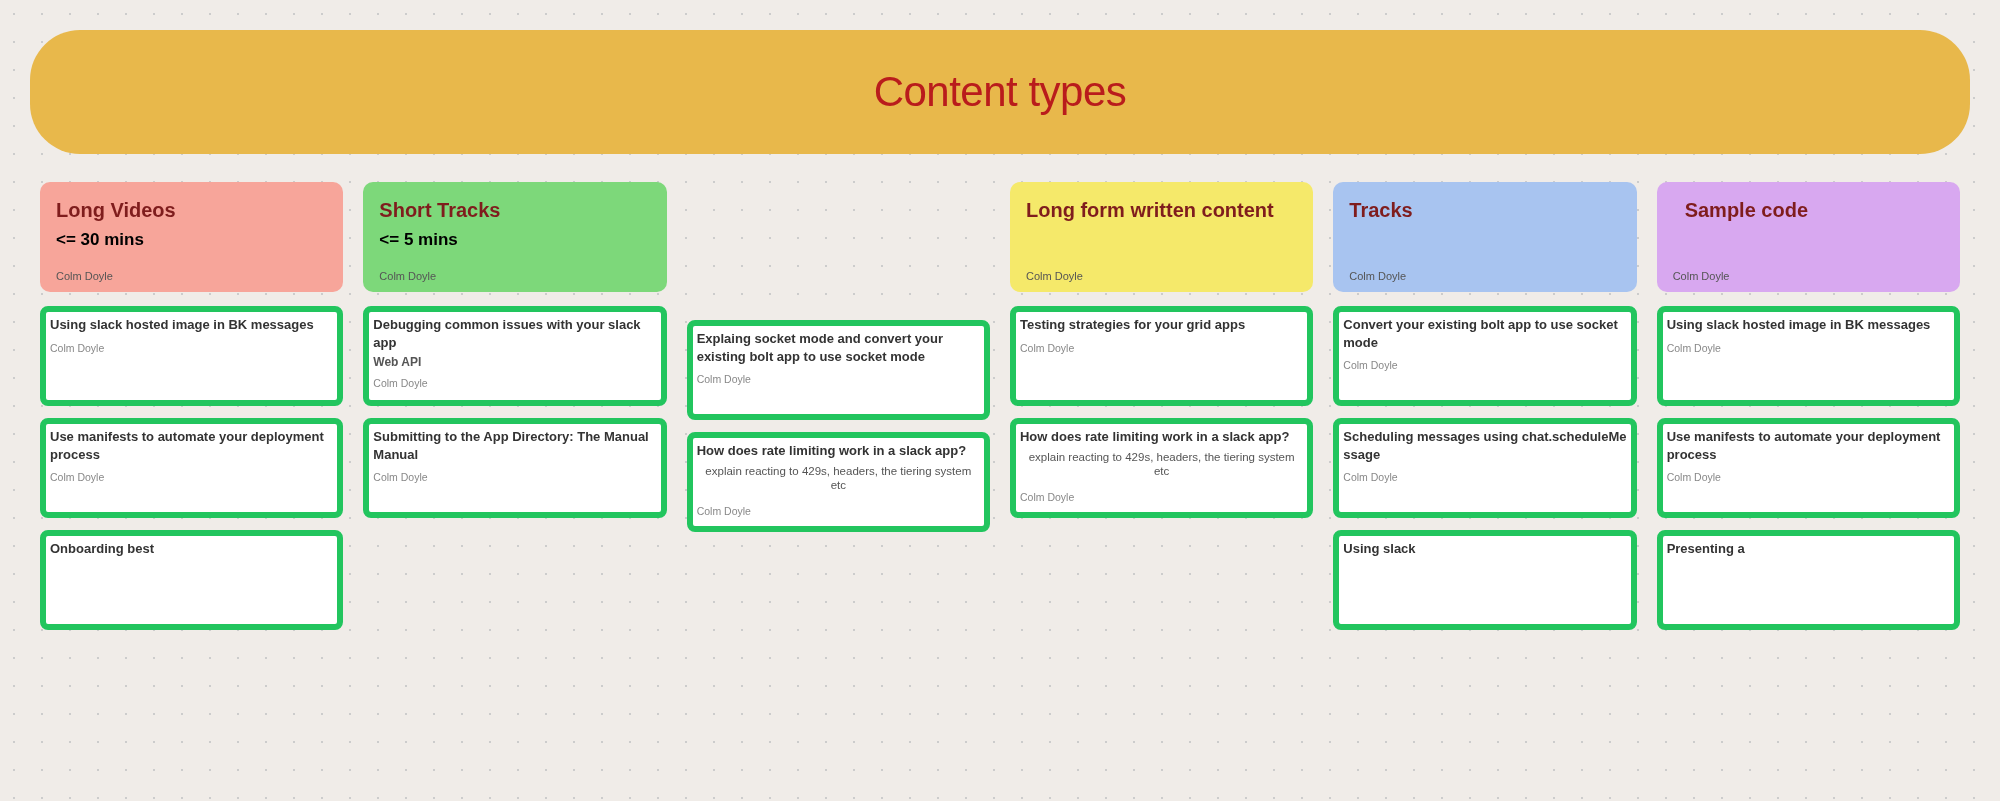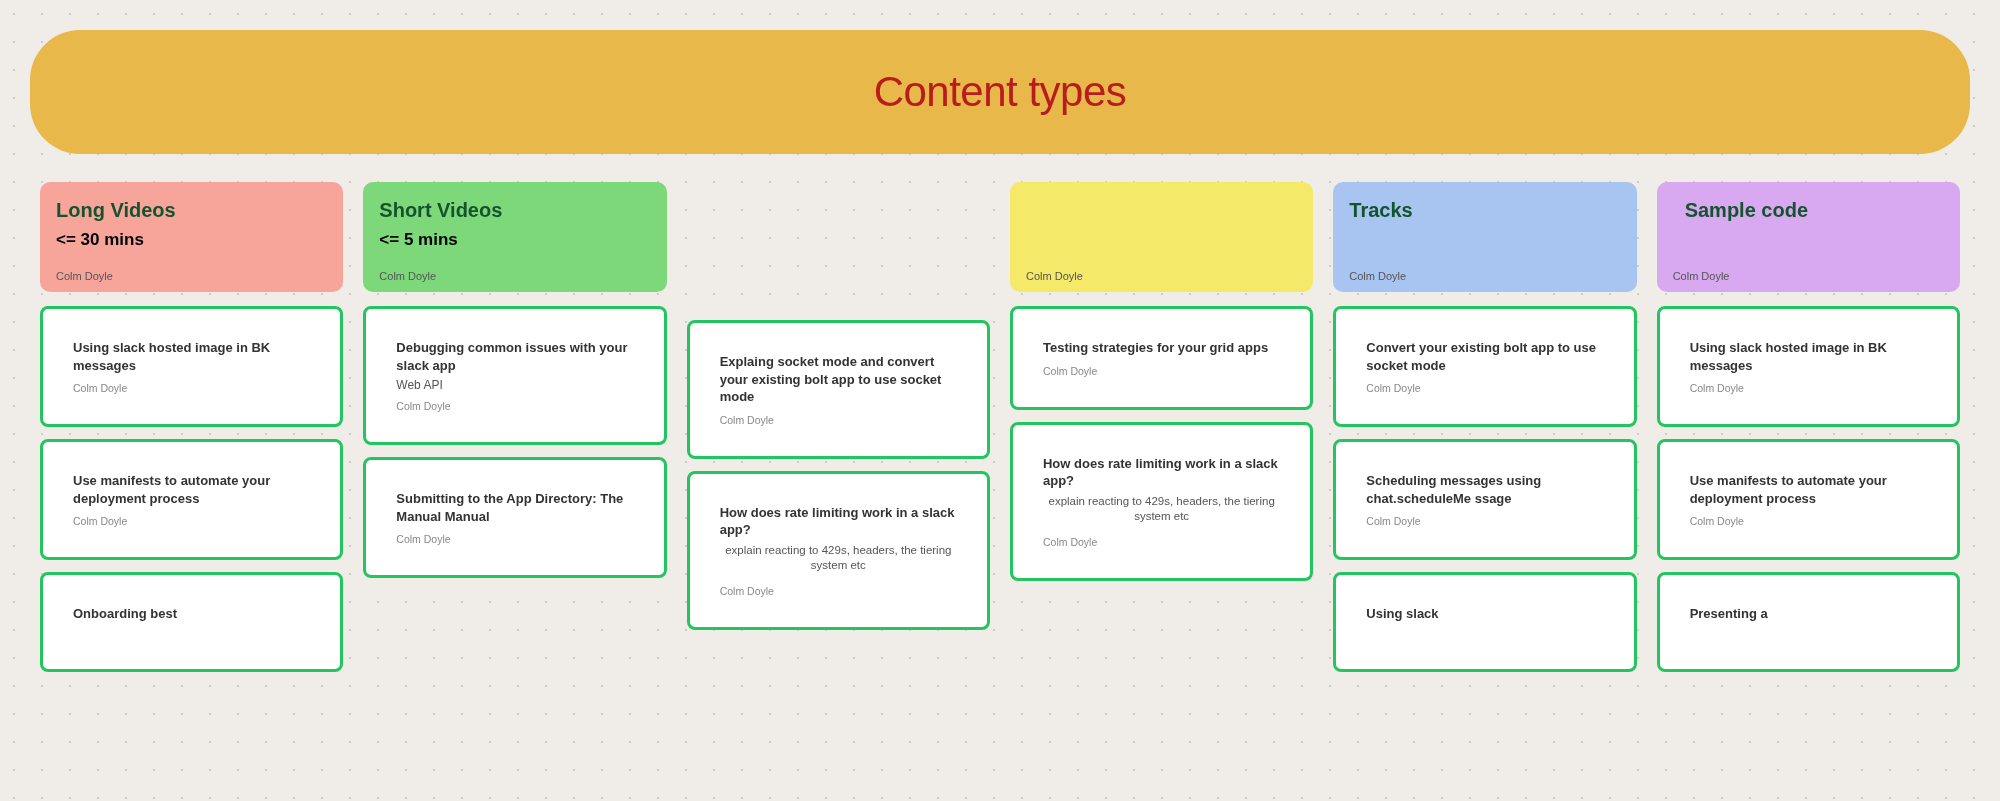--- a/index.html
+++ b/index.html
@@ -40,42 +40,42 @@
     .category-card {
       border-radius: 10px;
       padding: 16px;
       margin-bottom: 14px;
       min-height: 110px;
       position: relative;
     }
     .category-card .card-title {
       font-size: 20px;
       font-weight: 700;
-      color: #14532d;
+      color: #7f1d1d;
       line-height: 1.2;
       margin-bottom: 8px;
     }
     .category-card .card-subtitle {
       font-size: 17px;
       font-weight: 700;
       color: #000000;
       margin-bottom: 20px;
     }
     .category-card .card-author {
       font-size: 11px;
       color: #555;
       position: absolute;
       bottom: 10px;
       left: 16px;
     }
     .content-card {
       background: #fff;
-      border: 3px solid #22c55e;
+      border: 6px solid #22c55e;
       border-radius: 8px;
-      padding: 30px;
+      padding: 4px;
       margin-bottom: 12px;
       min-height: 100px;
     }
     .content-card .content-title {
       font-size: 13px;
       font-weight: 600;
       color: #333;
       line-height: 1.35;
       margin-bottom: 4px;
     }
@@ -86,21 +86,21 @@
       margin-bottom: 12px;
       text-align: center;
     }
     .content-card .content-author {
       font-size: 10.5px;
       color: #888;
       margin-top: 8px;
     }
     .content-card .web-api-tag {
       font-size: 12px;
-      font-weight: 400;
+      font-weight: 700;
       color: #555;
       margin-bottom: 6px;
     }
     .col-long-videos .category-card { background: #f7a59a; }
     .col-short-videos .category-card { background: #7dd87a; }
     .col-long-form .category-card { background: #f5e96a; }
     .col-tracks .category-card { background: #a8c4f0; }
     .col-sample-code .category-card { background: #d8a8f0; padding-left: 28px; }
   </style>
 </head>
@@ -127,21 +127,21 @@
         <div class="content-title">Use manifests to automate your deployment process</div>
         <div class="content-author">Colm Doyle</div>
       </div>
       <div class="content-card">
         <div class="content-title">Onboarding best</div>
       </div>
     </div>
 
     <div class="column col-short-videos">
       <div class="category-card">
-        <div class="card-title">Short Videos</div>
+        <div class="card-title">Short Tracks</div>
         <div class="card-subtitle">&lt;= 5 mins</div>
         <div class="card-author">Colm Doyle</div>
       </div>
       <div class="content-card">
         <div class="content-title">Debugging common issues with your slack app</div>
         <div class="web-api-tag">Web API</div>
         <div class="content-author">Colm Doyle</div>
       </div>
       <div class="content-card">
         <div class="content-title">Submitting to the App Directory: The Manual Manual</div>
@@ -157,20 +157,21 @@
       </div>
       <div class="content-card">
         <div class="content-title">How does rate limiting work in a slack app?</div>
         <div class="content-subtitle">explain reacting to 429s, headers, the tiering system etc</div>
         <div class="content-author">Colm Doyle</div>
       </div>
     </div>
 
     <div class="column col-long-form">
       <div class="category-card">
+        <div class="card-title">Long form written content</div>
         <div class="card-author">Colm Doyle</div>
       </div>
       <div class="content-card">
         <div class="content-title">Testing strategies for your grid apps</div>
         <div class="content-author">Colm Doyle</div>
       </div>
       <div class="content-card">
         <div class="content-title">How does rate limiting work in a slack app?</div>
         <div class="content-subtitle">explain reacting to 429s, headers, the tiering system etc</div>
         <div class="content-author">Colm Doyle</div>

